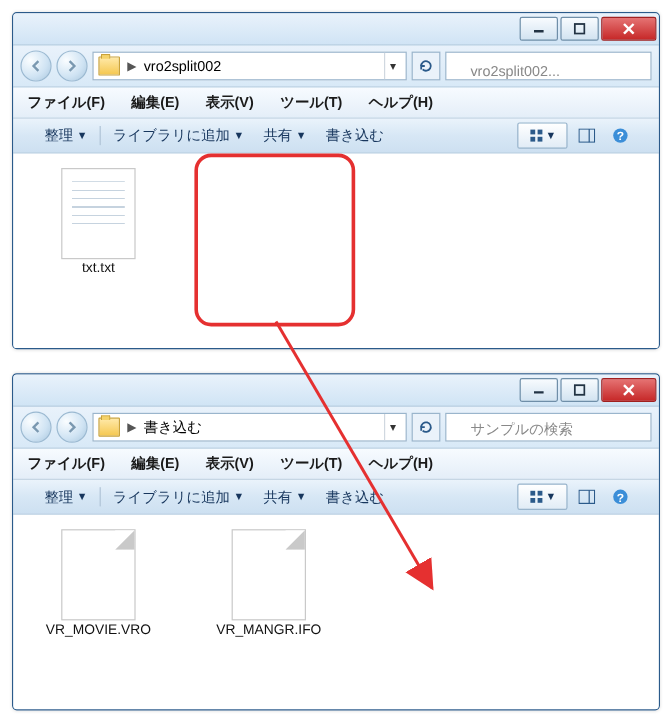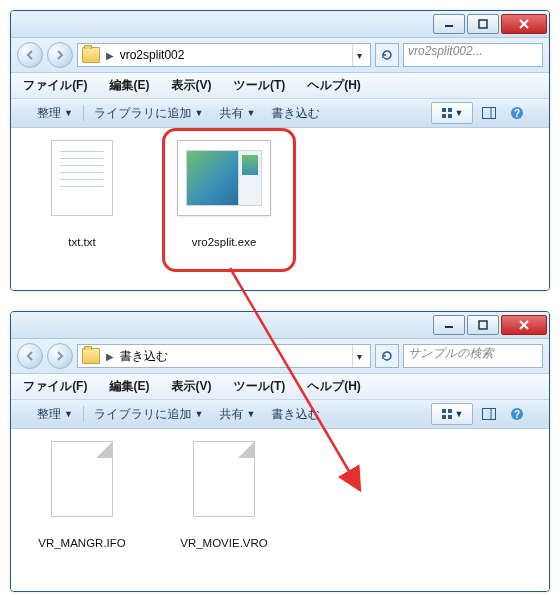--- a/index.html
+++ b/index.html
@@ -80,21 +80,21 @@
     background:#f5d36b; border:1px solid #c9a23a; border-bottom:none; border-radius:1px 1px 0 0;
   }
   .addr-dd { color:#333; font-size:10px; padding:0 4px; border-left:1px solid #d0d8e0; height:100%; display:flex;align-items:center;}
   .refresh {
     width:22px;height:22px;border:1px solid #9ab5cc;background:#eaf2fa;
     display:flex;align-items:center;justify-content:center;color:#2b5a8a;
   }
   .searchbox {
     width: 130px;
     background:#fff;border:1px solid #9ab5cc;height:22px;
-    display:flex;align-items:flex-start;padding:0 4px;color:#888;font-style:italic;
+    display:flex;align-items:flex-end;padding:0 20px;color:#888;
     gap:4px;
     overflow:hidden; white-space:nowrap;
   }
   .menubar {
     display:flex; gap:6px; padding:2px 4px;
     background:linear-gradient(#f7fbff,#e4eef8);
     border-bottom:1px solid #c6d6e4;
     font-weight:bold;
   }
   .menuitem { padding:2px 8px; color:#1a1a1a; }
@@ -116,21 +116,21 @@
   .iconbtn.boxed{ border-color:#9ab5cc; background:linear-gradient(#fff,#e1ecf6); width:40px; gap:2px;}
   .content {
     background:#fff;
     padding:12px 16px 20px;
     display:flex;
     align-items:flex-start;
     gap:32px;
     min-height:130px;
   }
   .fileitem {
-    display:flex;flex-direction:column;align-items:center;gap:20px;
+    display:flex;flex-direction:column;align-items:center;gap:2px;
     width:110px;
     text-align:center;
     font-size:11.5px;
     color:#111;
   }
   .txt-icon {
     width:60px;height:74px;background:#fff;border:1px solid #c9c9c9;position:relative;
   }
   .txt-icon::after{
     content:"";position:absolute;top:10px;left:8px;right:8px;height:40px;
@@ -259,29 +259,20 @@
             <circle cx="7" cy="7" r="6" fill="#3b8ed8"></circle>
             <text x="7" y="11" text-anchor="middle" font-size="10" fill="#fff" font-weight="bold">?</text>
           </svg>
         </div>
   </div>
   <div class="content">
     <div class="fileitem">
       <div class="txt-icon"></div>
       <span>txt.txt</span>
     </div>
-    <div class="fileitem">
-      <div class="exe-icon">
-        <div class="exe-thumb">
-              <div class="l"></div>
-              <div class="r"></div>
-            </div>
-      </div>
-      <span>vro2split.exe</span>
-    </div>
   </div>
 </div>
 
 <div class="highlight" style="left:152px; top:118px; width:128px; height:138px;"></div>
 
 <div class="window">
   <div class="titlebar">
     <div class="tbtn">
           <svg width="10" height="10">
             <line x1="1" y1="7" x2="9" y2="7" stroke="#234" stroke-width="2"></line>
@@ -370,25 +361,25 @@
     <div class="iconbtn">
           <svg width="14" height="14">
             <circle cx="7" cy="7" r="6" fill="#3b8ed8"></circle>
             <text x="7" y="11" text-anchor="middle" font-size="10" fill="#fff" font-weight="bold">?</text>
           </svg>
         </div>
   </div>
   <div class="content">
     <div class="fileitem">
       <div class="generic-icon"></div>
-      <span>VR_MANGR.IFO</span>
+      <span>VR_MOVIE.VRO</span>
     </div>
     <div class="fileitem">
       <div class="generic-icon"></div>
-      <span>VR_MOVIE.VRO</span>
+      <span>VR_MANGR.IFO</span>
     </div>
   </div>
 </div>
 
 <svg class="arrow-svg" width="560" height="595">
   <defs>
     <marker id="ahead" markerWidth="12" markerHeight="12" refX="9" refY="5" orient="auto">
       <path d="M0,0 L10,5 L0,10 z" fill="#e53030"></path>
     </marker>
   </defs>

